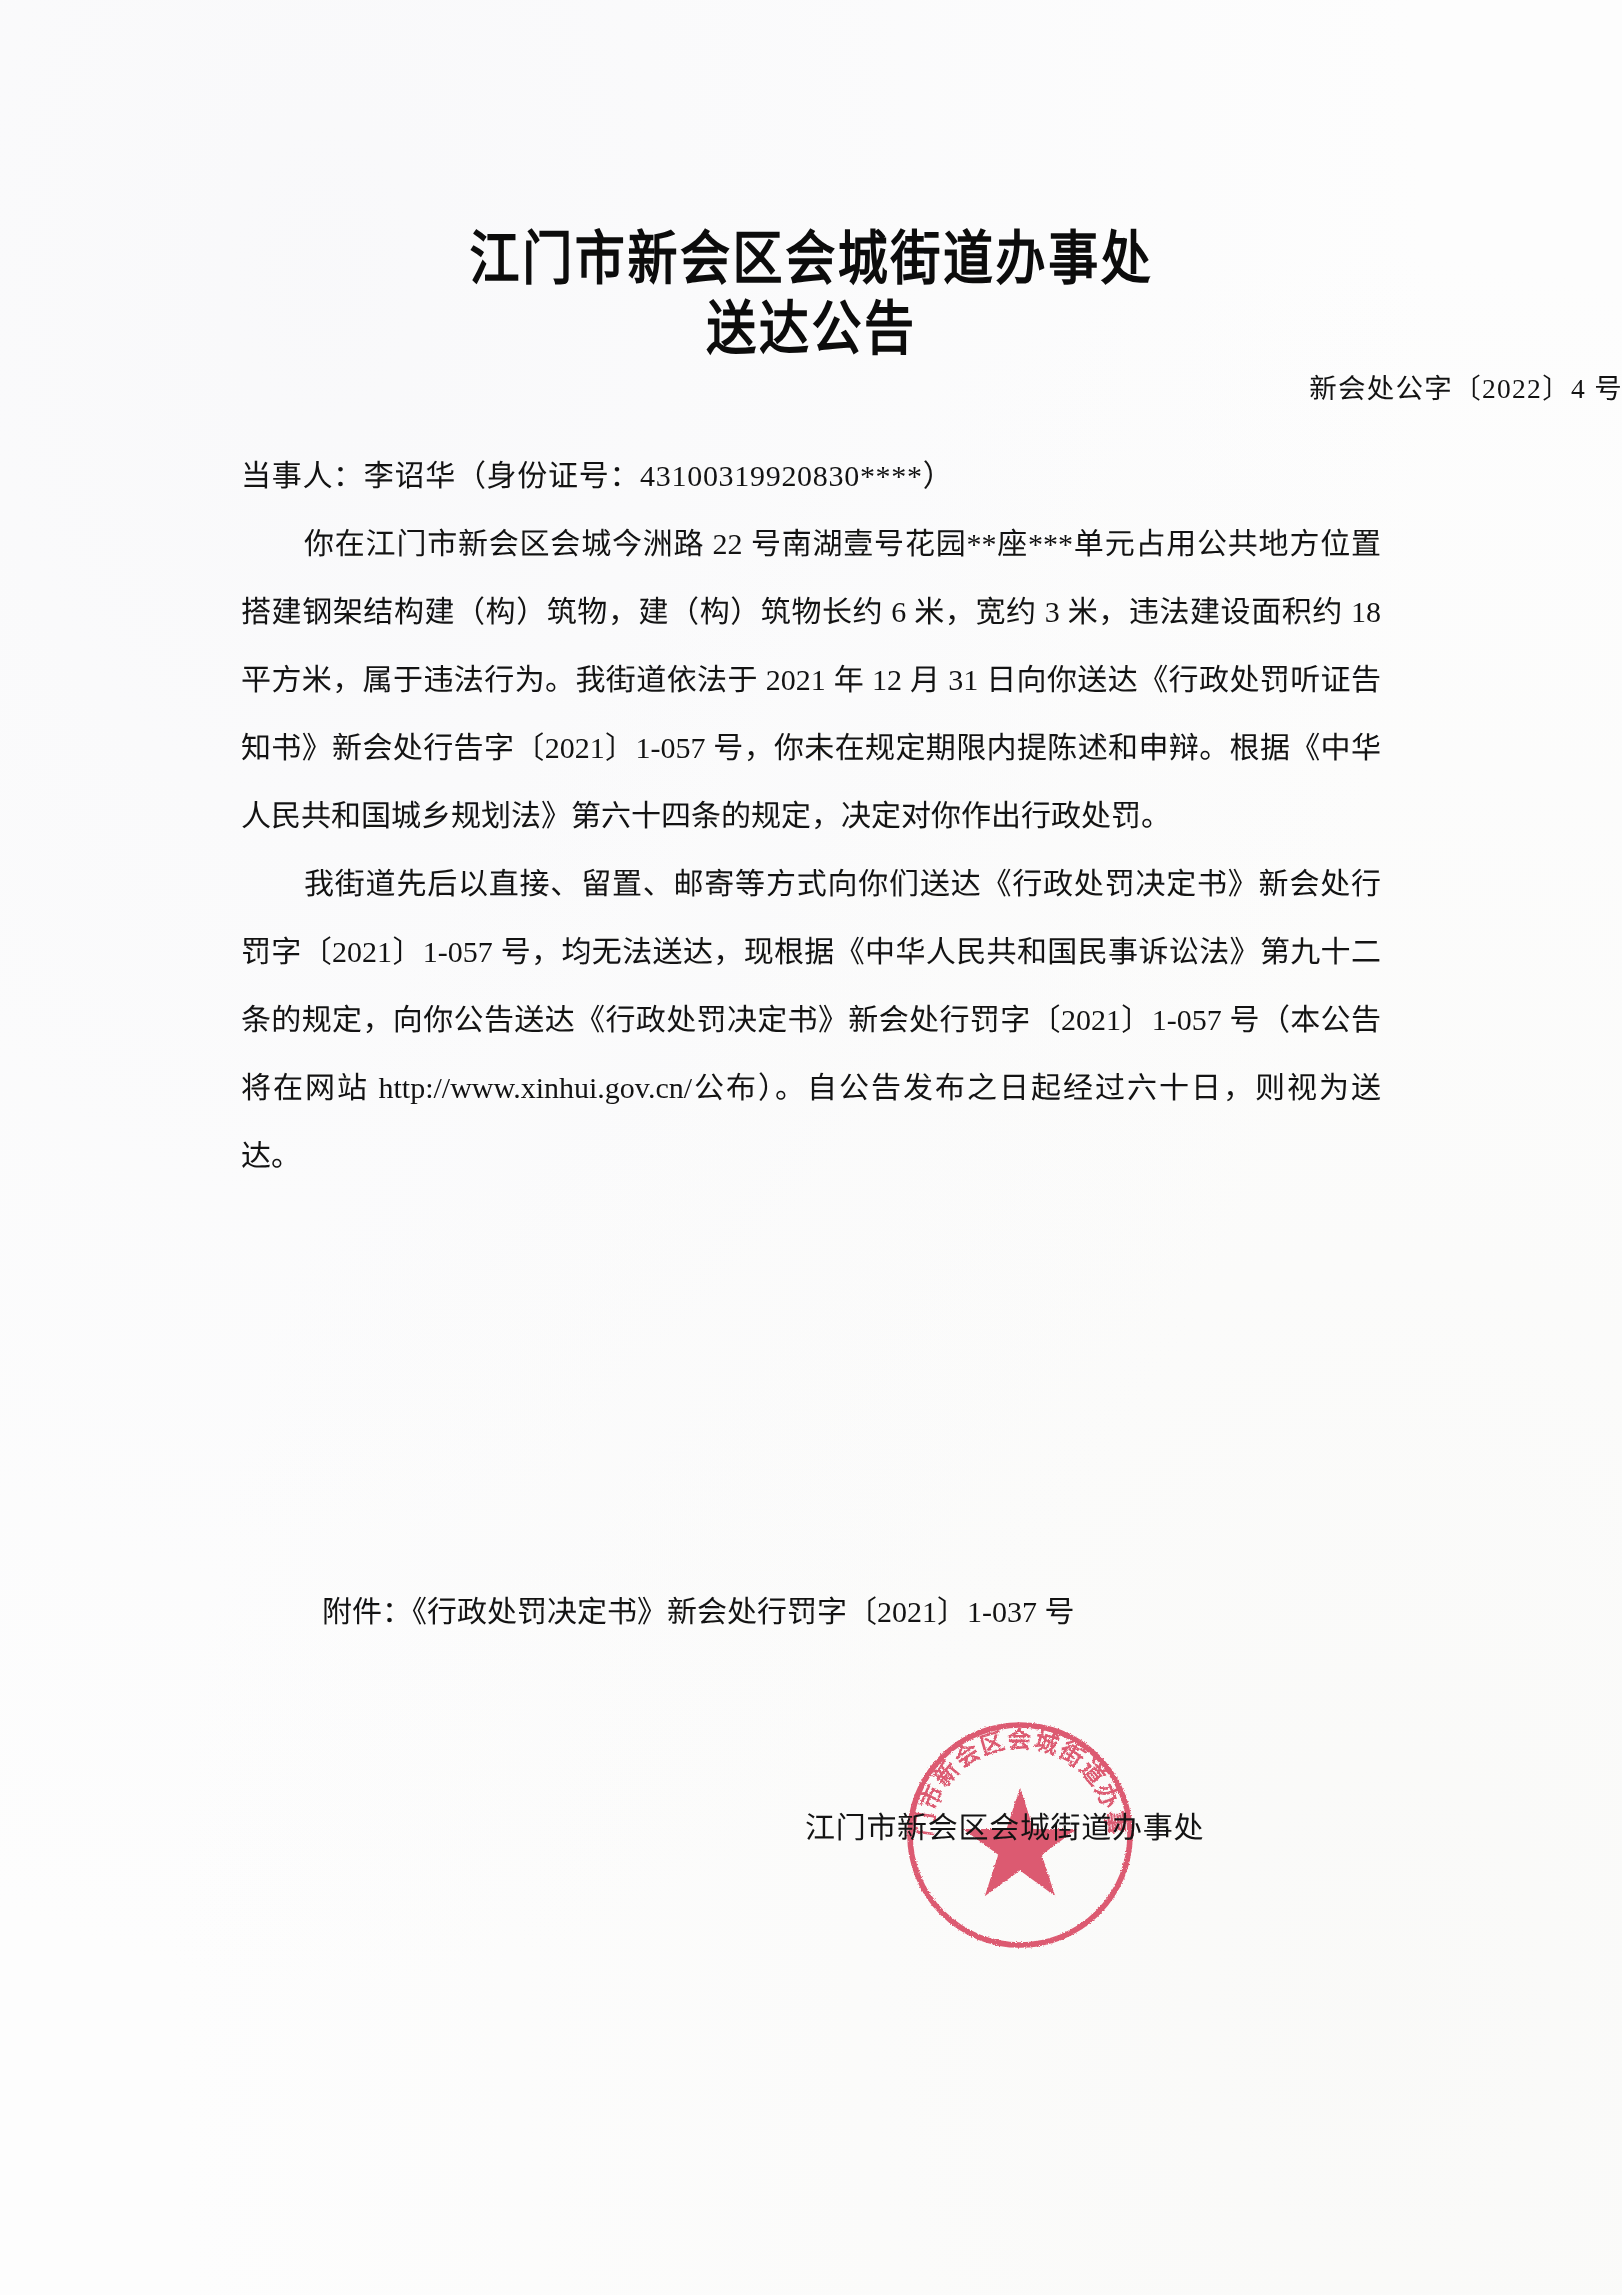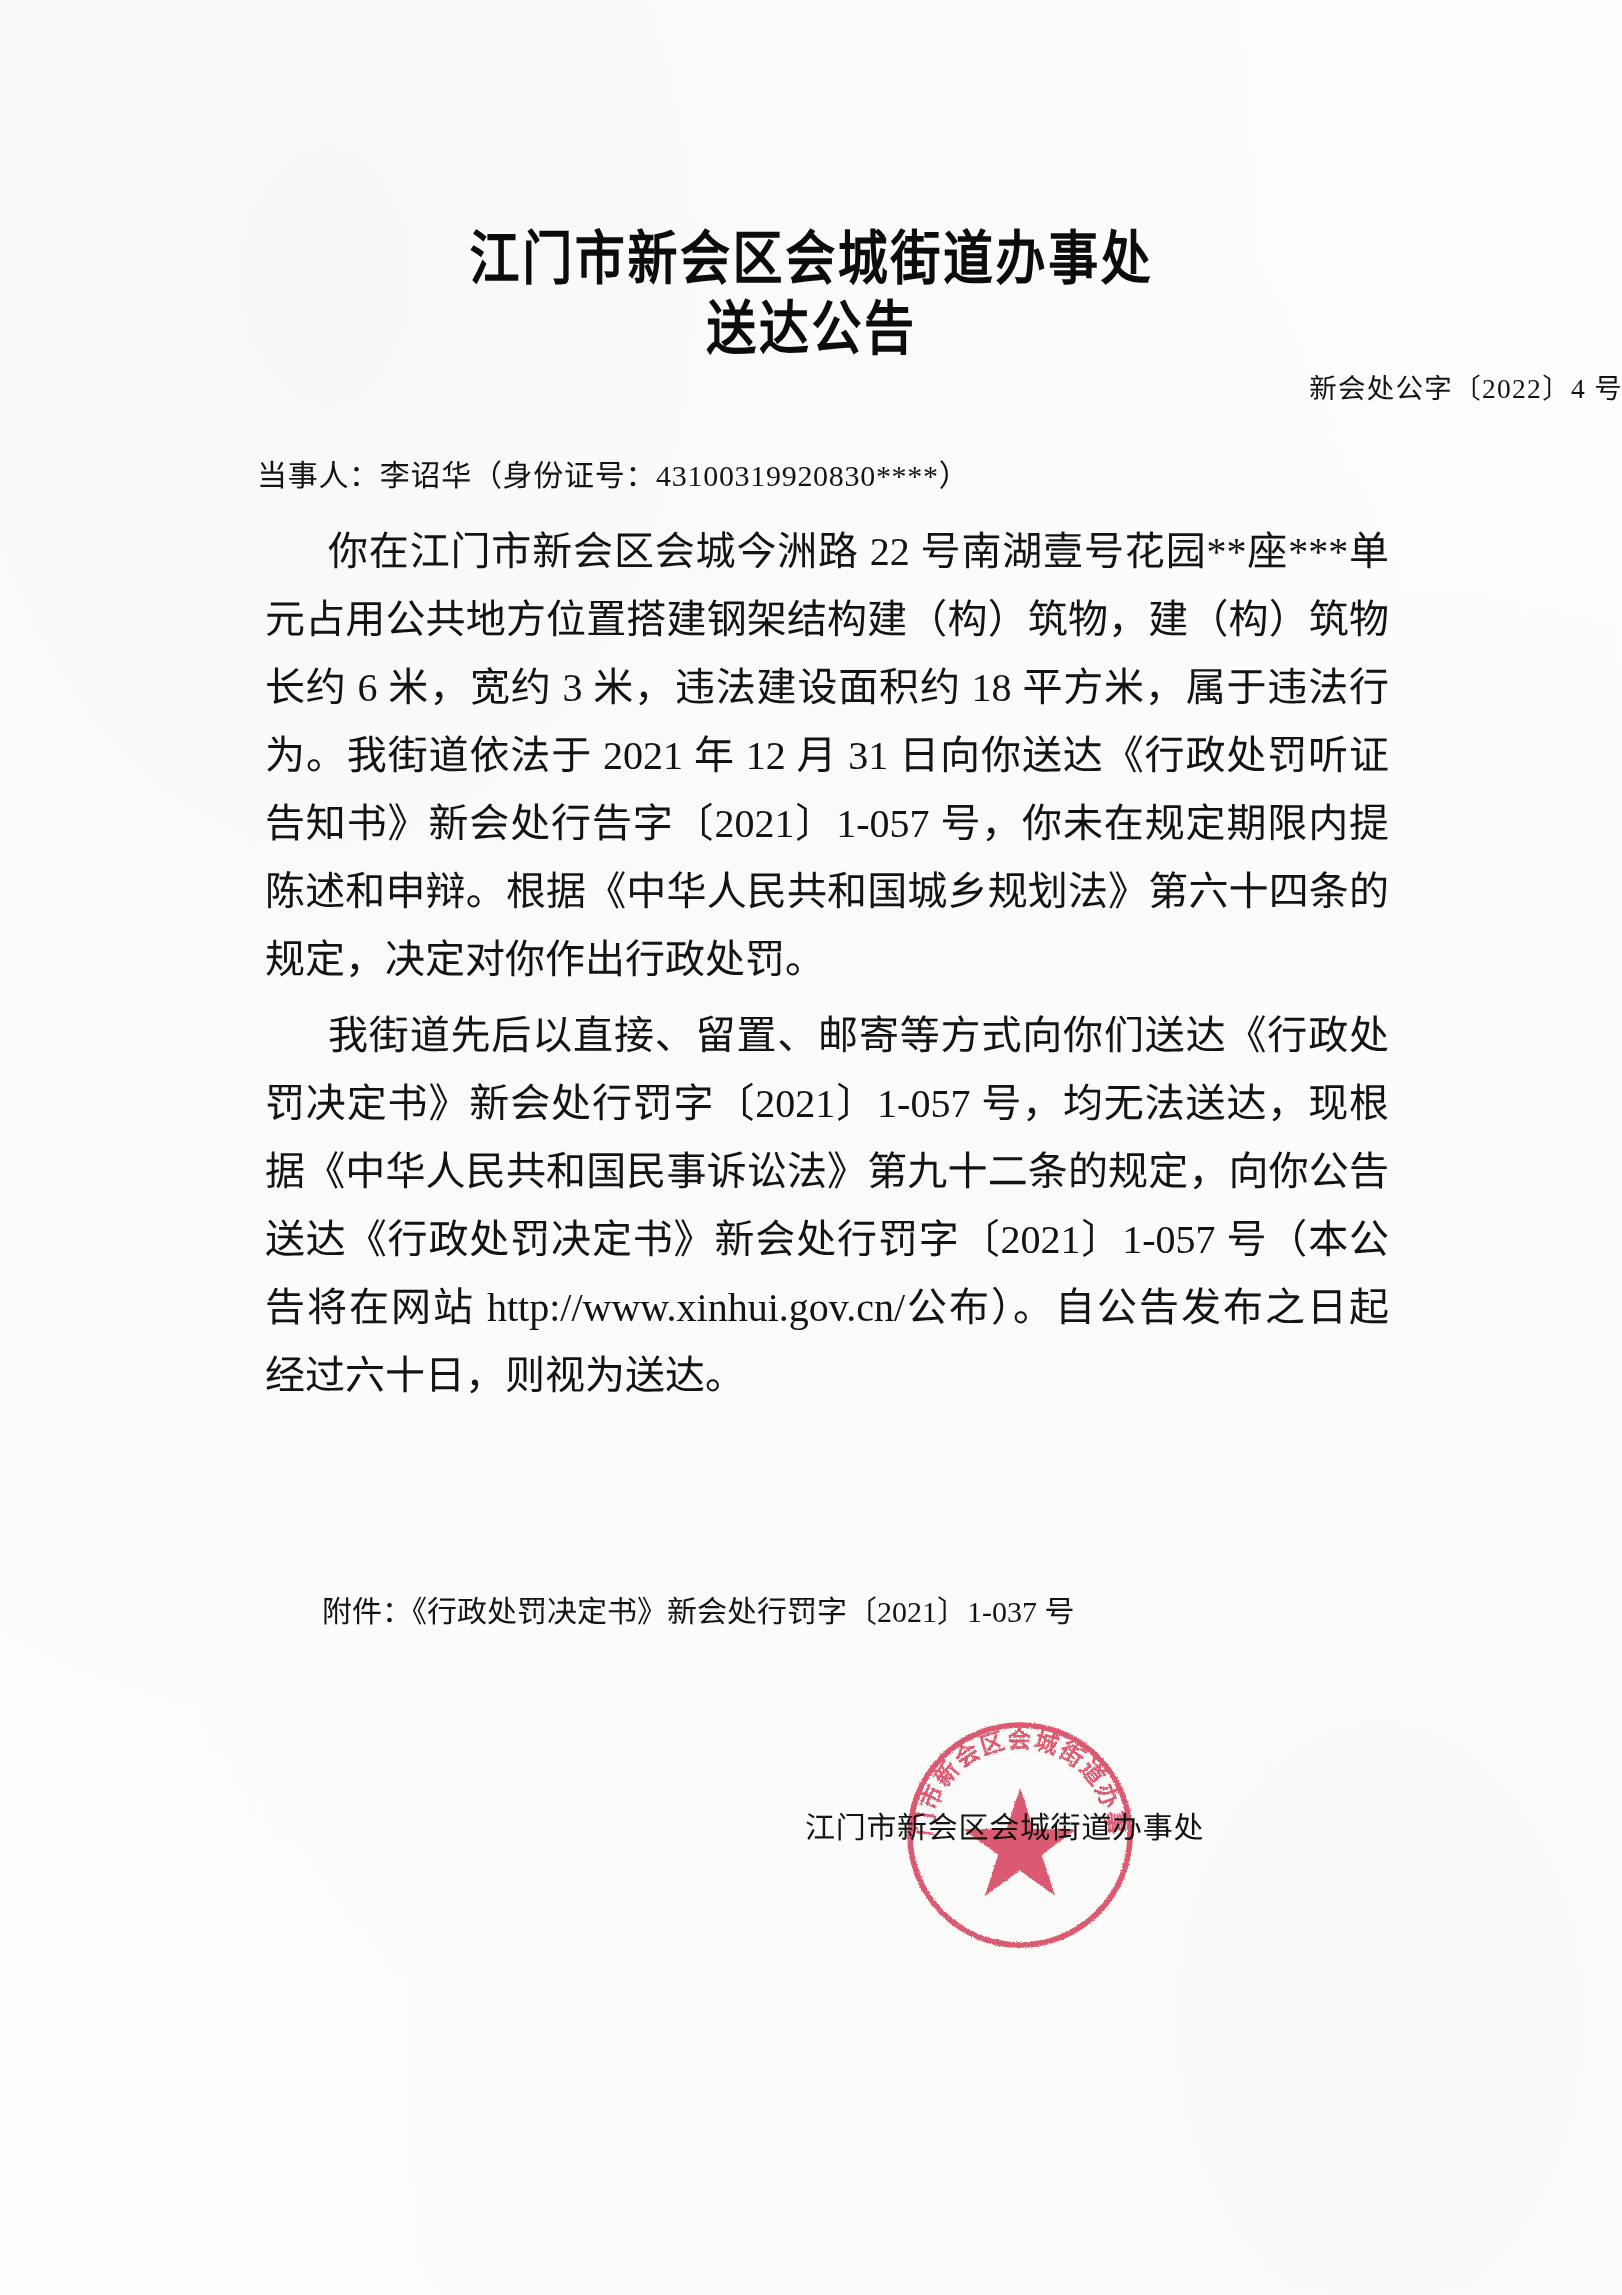--- a/index.html
+++ b/index.html
@@ -61,35 +61,35 @@
     right: 0;
     top: 366px;
     text-align: right;
     font-size: 27.5px;
     letter-spacing: 1.3px;
   }
 
   
   .body-block {
     position: absolute;
-    left: 257px;
+    left: 241px;
     width: 1140px;
     top: 442px;
   }
 
   .party-line {
     font-size: 30px;
     line-height: 68px;
     letter-spacing: 0.7px;
     white-space: nowrap;
   }
 
   p.para {
-    margin: 8px;
-    font-size: 40px;
+    margin: 0;
+    font-size: 30px;
     line-height: 68px;
     text-align: justify;
     text-align-last: left;
     text-justify: inter-character;
     letter-spacing: 0px;
     text-indent: 63px;
   }
 
   .attachment {
     position: absolute;

